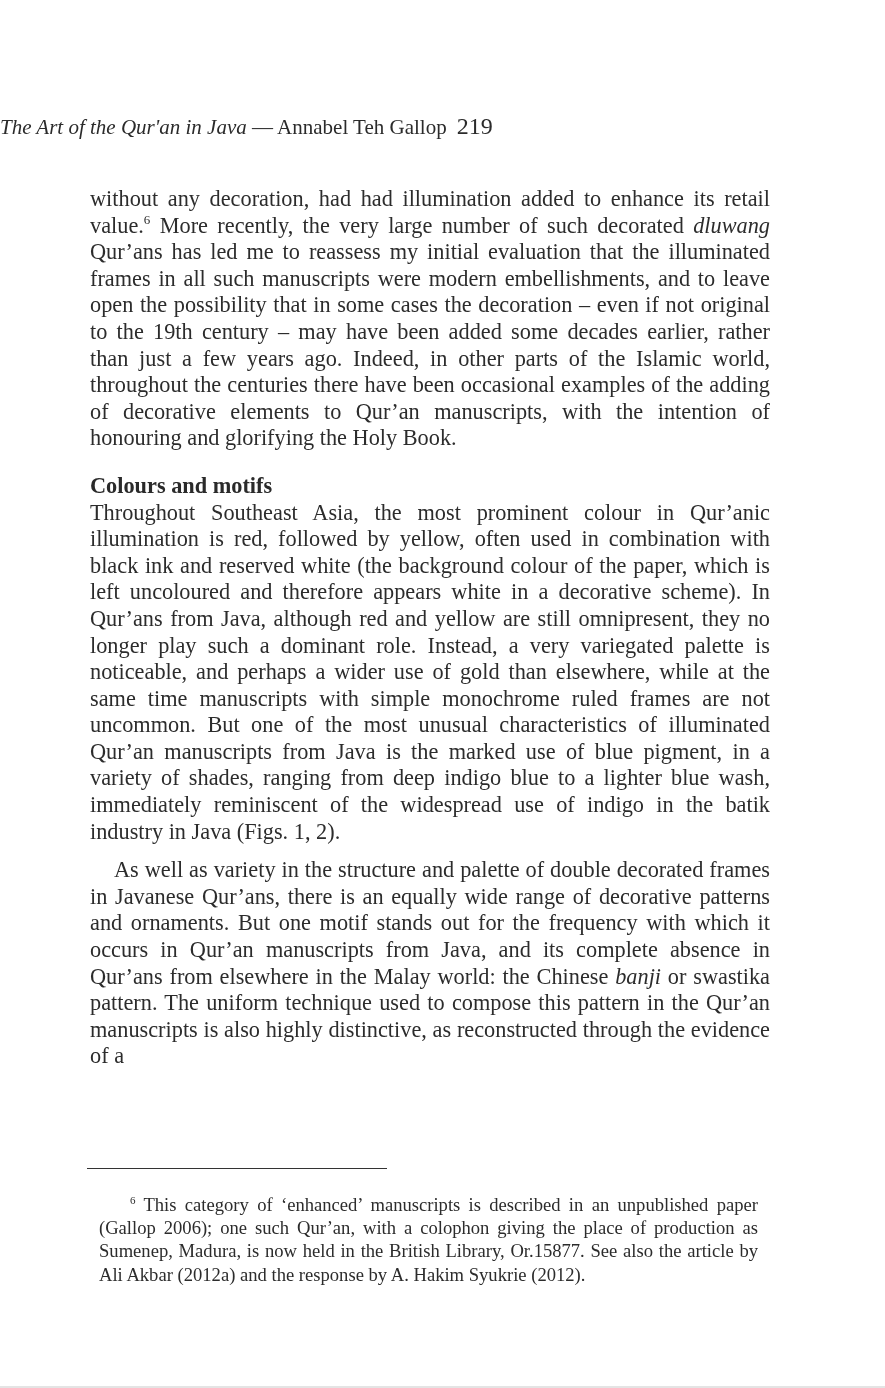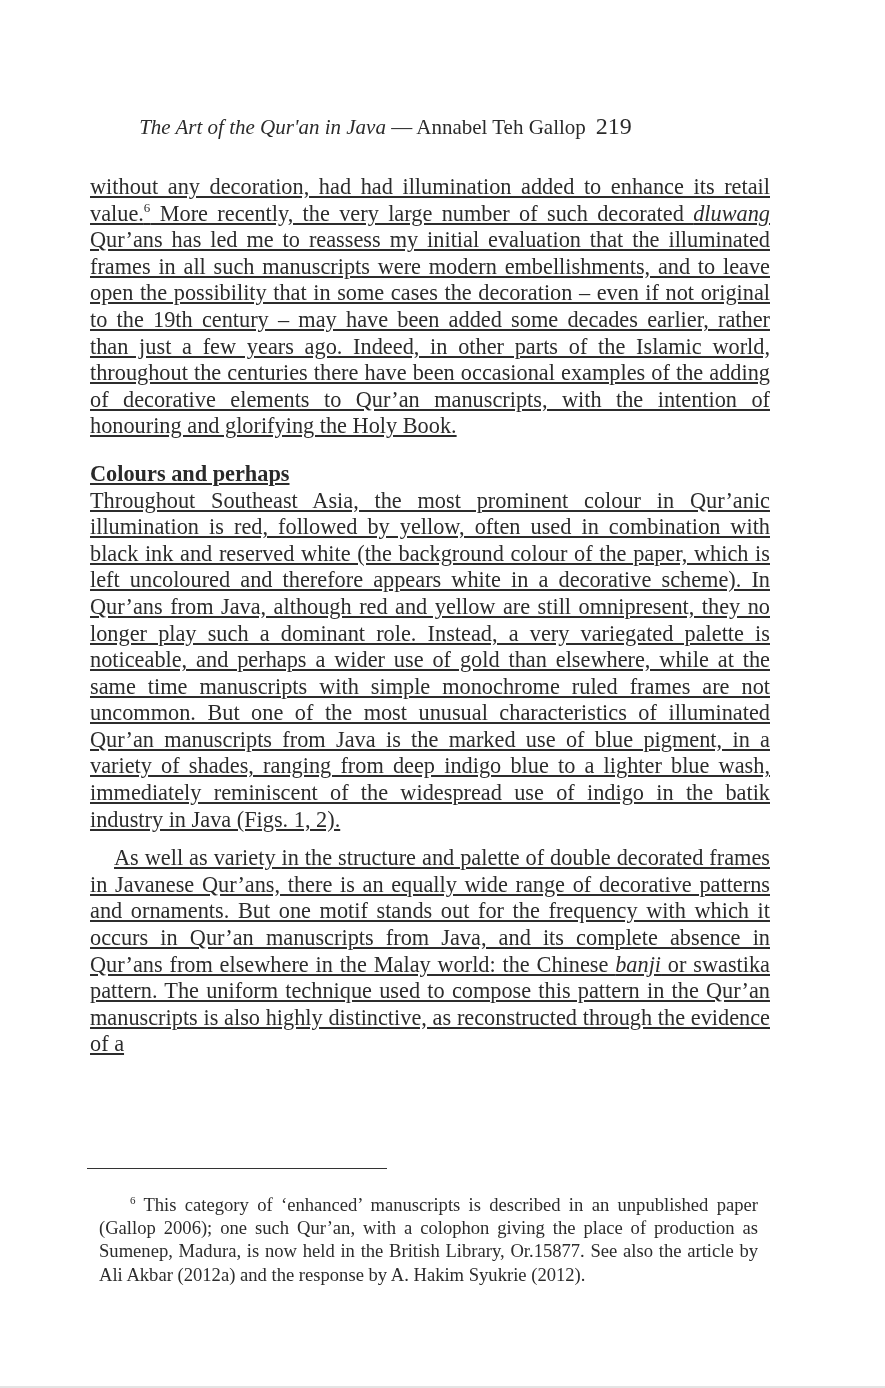--- a/index.html
+++ b/index.html
@@ -1,28 +1,28 @@
 <!DOCTYPE html>
 <html><head>
 <meta charset="utf-8">
 <style>
   html, body { margin: 0; padding: 0; }
   body {
     width: 885px; height: 1388px; background: #ffffff; position: relative; overflow: hidden;
     font-family: "Liberation Serif", "DejaVu Serif", serif; color: #2a2a2a;
   }
   .running-head {
-    position: absolute; top: 111px; left: 0; width: 771px; text-align: center;
+    position: absolute; top: 111px; left: 0; width: 771px; text-align: left;
     font-size: 21px; line-height: 30px; color: #2b2b2b;
   }
   .running-head .title { font-style: italic; }
   .running-head .page-num { font-size: 24px; margin-left: 10px; }
   .body-text {
-    position: absolute; top: 174px; left: 90px; width: 680px;
-    font-size: 22.3px; line-height: 26.6px; text-align: justify; color: #2c2c2c; text-decoration: underline;
+    position: absolute; top: 186px; left: 90px; width: 680px;
+    font-size: 22.3px; line-height: 26.6px; text-align: justify; color: #2c2c2c;
   }
   .body-text p { margin: 0; }
   .body-text .indent { text-indent: 24px; margin-top: 12px; }
   .section-heading {
     font-weight: bold; margin-top: 21px !important; color: #2a2a2a;
   }
   sup { font-size: 13px; line-height: 0; vertical-align: 9px; }
   .rule {
     position: absolute; top: 1168px; left: 87px; width: 300px; height: 1px; background: #333;
   }
@@ -39,21 +39,21 @@
 </head>
 <body>
 
 <div class="running-head">
   <span class="title">The Art of the Qur'an in Java</span><span> — </span><span>Annabel Teh Gallop</span><span class="page-num">219</span>
 </div>
 
 <div class="body-text">
   <p><span>without any decoration, had had illumination added to enhance its retail value.</span><sup>6</sup><span>  More recently, the very large number of such decorated </span><em>dluwang</em><span> Qur’ans has led me to reassess my initial evaluation that the illuminated frames in all such manuscripts were modern embellishments, and to leave open the possibility that in some cases the decoration – even if not original to the 19th century – may have been added some decades earlier, rather than just a few years ago. Indeed, in other parts of the Islamic world, throughout the centuries there have been occasional examples of the adding of decorative elements to Qur’an manuscripts, with the intention of honouring and glorifying the Holy Book.</span></p>
 
-  <p class="section-heading">Colours and perhaps</p>
+  <p class="section-heading">Colours and motifs</p>
 
   <p>Throughout Southeast Asia, the most prominent colour in Qur’anic illumination is red, followed by yellow, often used in combination with black ink and reserved white (the background colour of the paper, which is left uncoloured and therefore appears white in a decorative scheme).  In Qur’ans from Java, although red and yellow are still omnipresent, they no longer play such a dominant role. Instead, a very variegated palette is noticeable, and perhaps a wider use of gold than elsewhere, while at the same time manuscripts with simple monochrome ruled frames are not uncommon.  But one of the most unusual characteristics of illuminated Qur’an manuscripts from Java is the marked use of blue pigment, in a variety of shades, ranging from deep indigo blue to a lighter blue wash, immediately reminiscent of the widespread use of indigo in the batik industry in Java (Figs. 1, 2).</p>
 
   <p class="indent"><span>As well as variety in the structure and palette of double decorated frames in Javanese Qur’ans, there is an equally wide range of decorative patterns and ornaments.  But one motif stands out for the frequency with which it occurs in Qur’an manuscripts from Java, and its complete absence in Qur’ans from elsewhere in the Malay world: the Chinese </span><em>banji</em><span> or swastika pattern.  The uniform technique used to compose this pattern in the Qur’an manuscripts is also highly distinctive, as reconstructed through the evidence of a</span></p>
 </div>
 
 <div class="rule"></div>
 
 <div class="footnote">
   <p><sup>6</sup><span> This category of ‘enhanced’ manuscripts is described in an unpublished paper (Gallop 2006); one such Qur’an, with a colophon giving the place of production as Sumenep, Madura, is now held in the British Library, Or.15877. See also the article by Ali Akbar (2012a) and the response by A. Hakim Syukrie (2012).</span></p>

